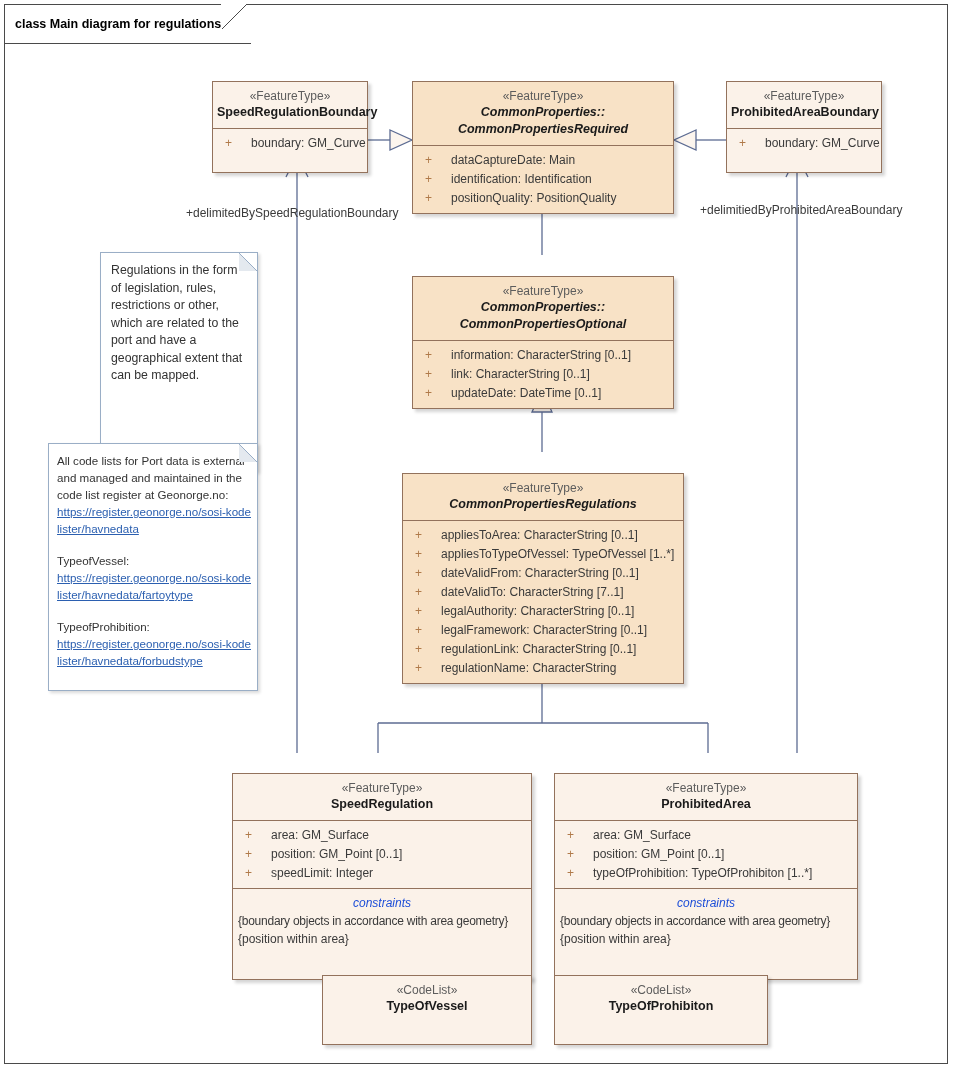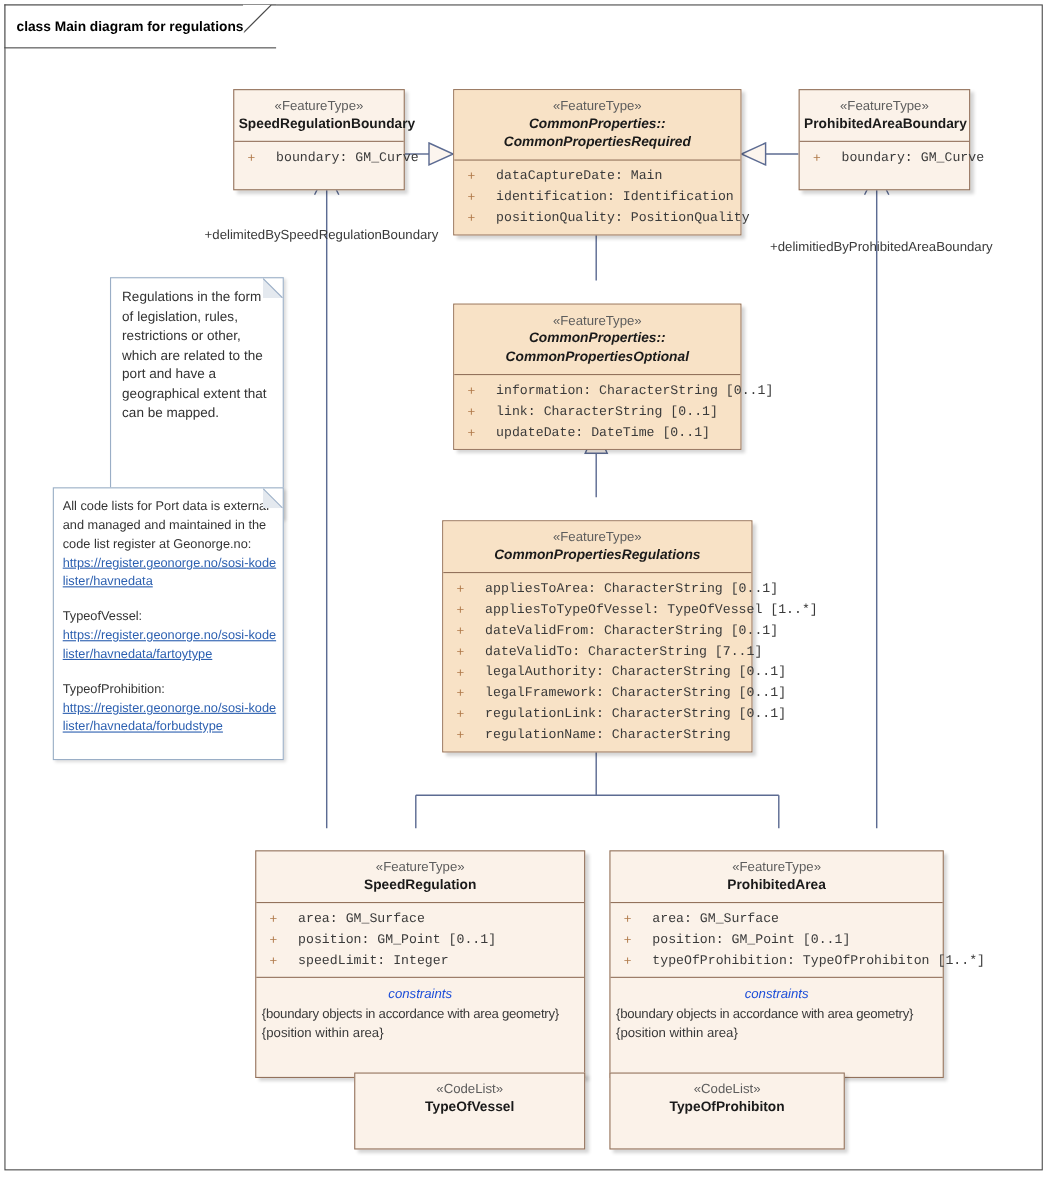--- a/index.html
+++ b/index.html
@@ -94,21 +94,21 @@
 
   .attr {
     display: flex;
     font-size: 12px;
     color: #3a3a3a;
     line-height: 19px;
     padding-left: 12px;
     white-space: nowrap;
   }
   .attr .vis { width: 26px; flex: 0 0 26px; color: #b07a4a; }
-  .attr .txt { flex: 1 1 auto; font-family: Liberation Mono, monospace; }
+  .attr .txt { flex: 1 1 auto; }
 
   .constr-title {
     text-align: center;
     font-style: italic;
     font-size: 12px;
     color: #1d4ed8;
     line-height: 18px;
   }
   .constr-line {
     font-size: 12px;
@@ -218,21 +218,21 @@
 
     <g stroke="#5c6b92" stroke-width="1.3" fill="none">
       <path d="M286,177 L297,155 L308,177"></path>
       <path d="M786,177 L797,155 L808,177"></path>
     </g>
   </svg>
 
   <div class="mult" style="left:300px; top:161px;">0..*</div>
   <div class="mult" style="left:815px; top:161px;">0..*</div>
   <div class="conn-label" style="left:186px; top:206px;">+delimitedBySpeedRegulationBoundary</div>
-  <div class="conn-label" style="left:700px; top:217px;text-align:right;">+delimitiedByProhibitedAreaBoundary</div>
+  <div class="conn-label" style="left:700px; top:203px;text-align:right;">+delimitiedByProhibitedAreaBoundary</div>
 
   <div class="uml pale" style="left:212px; top:61px; width:156px;">
     <div class="sec hdr">
       <div class="stereo">«FeatureType»</div>
       <div class="cname">SpeedRegulationBoundary</div>
     </div>
     <div class="sec">
       <div class="attr">
         <span class="vis">+</span>
         <span class="txt">boundary: GM_Curve</span>

